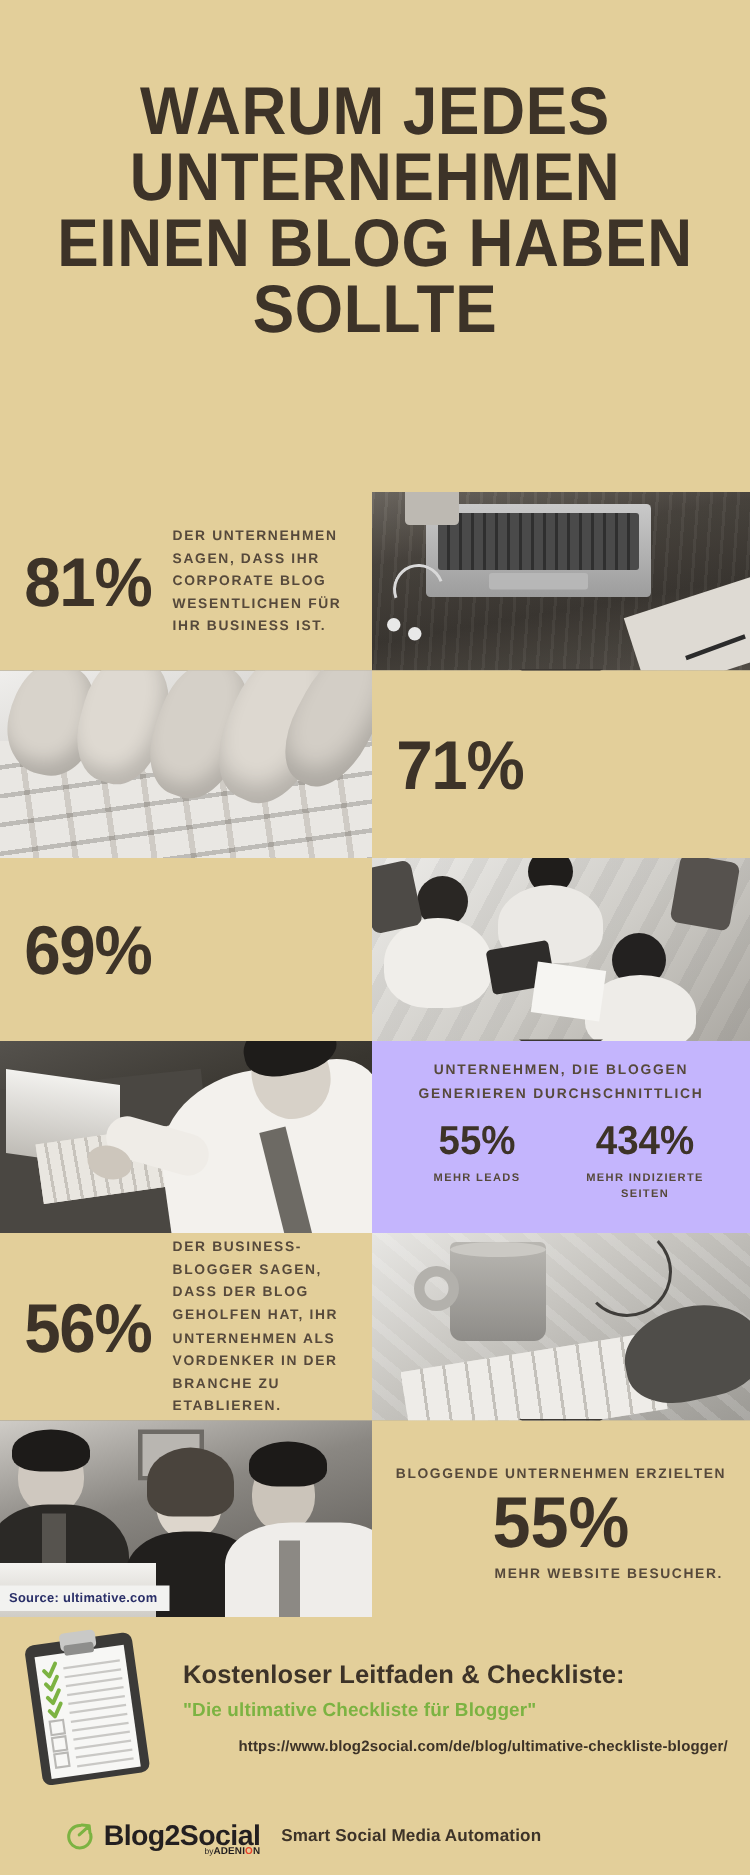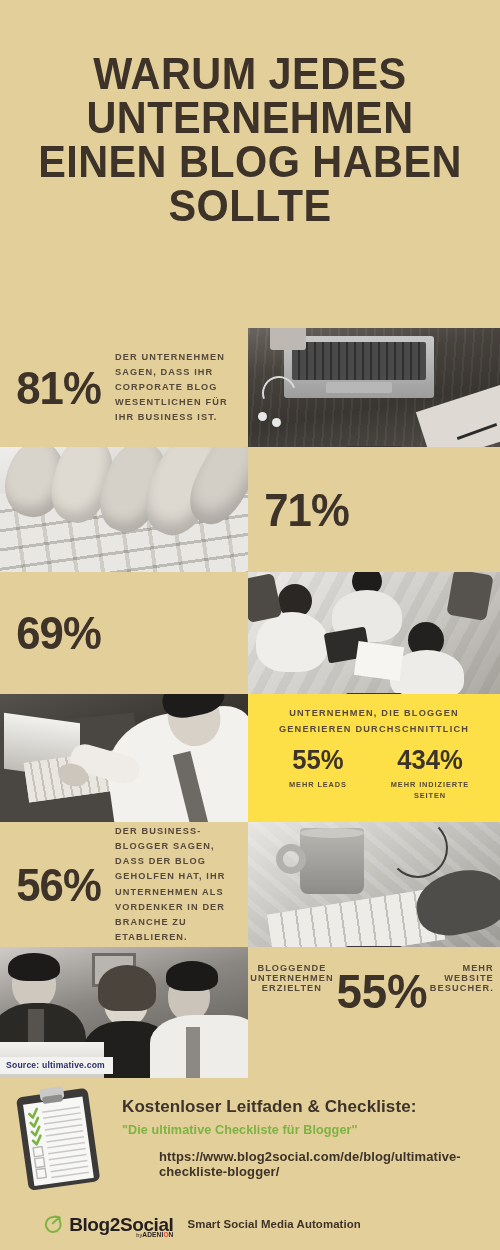--- a/index.html
+++ b/index.html
@@ -78,21 +78,21 @@
     line-height:1.65;
     letter-spacing:1.1px;
     font-weight:700;
     text-transform:uppercase;
     color:#56493b;
   }
   .gap-l{ margin-left:12px; }
 
   
   .triple{
-    background:#fde047;
+    background:#c4b5fd;
     padding:16px 10px 25px 10px;
     text-align:center;
     display:flex;
     flex-direction:column;
     justify-content:center;
   }
   .triple .head{
     font-size:9.2px;
     letter-spacing:1.2px;
     line-height:1.7;
@@ -119,21 +119,21 @@
     text-transform:uppercase;
     color:#56493b;
     margin-top:5px;
   }
 
   
   .lastcell{
     background:#e3cf9a;
     padding:16px 14px 10px 14px;
     display:flex;
-    flex-direction:row;
+    flex-direction:column;
     justify-content:center;
   }
   .lastcell .top{
     font-size:9.2px;
     letter-spacing:1.1px;
     font-weight:700;
     text-transform:uppercase;
     color:#56493b;
     text-align:center;
   }
@@ -189,21 +189,21 @@
     letter-spacing:0.1px;
   }
   .foot-txt .l2{
     font-size:12.6px;
     font-weight:700;
     color:#7cb342;
     letter-spacing:0.1px;
     margin-top:6px;
   }
   .foot-txt .l3{
-    font-size:13px;
+    font-size:10px;
     font-weight:700;
     color:#3d3328;
     letter-spacing:0.1px;
     margin-top:12px;
     padding-left:37px;
   }
 
   
   .logobar{
     position:absolute;

